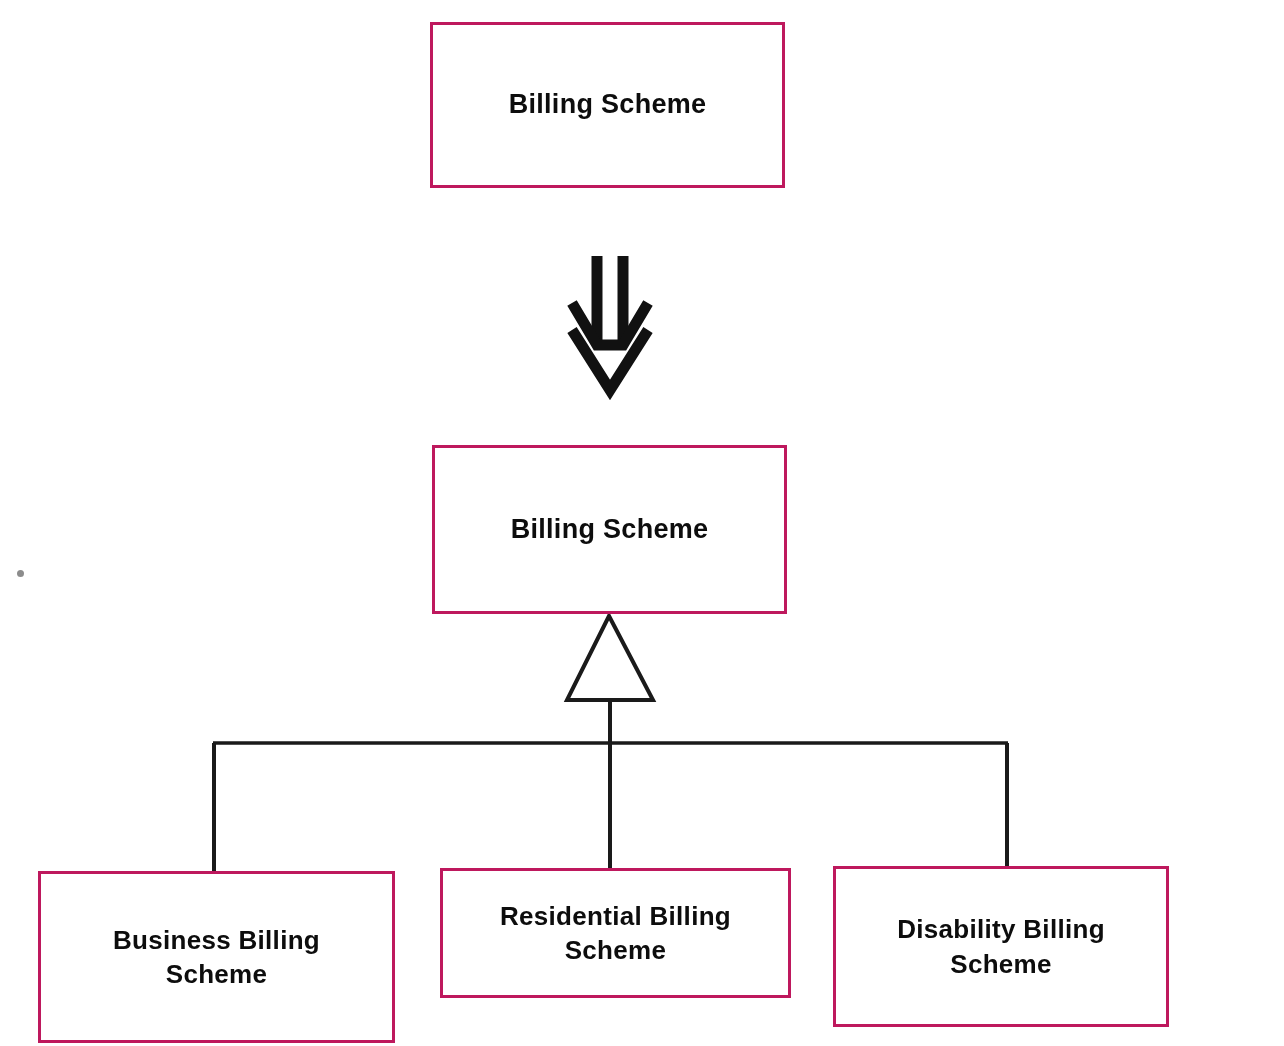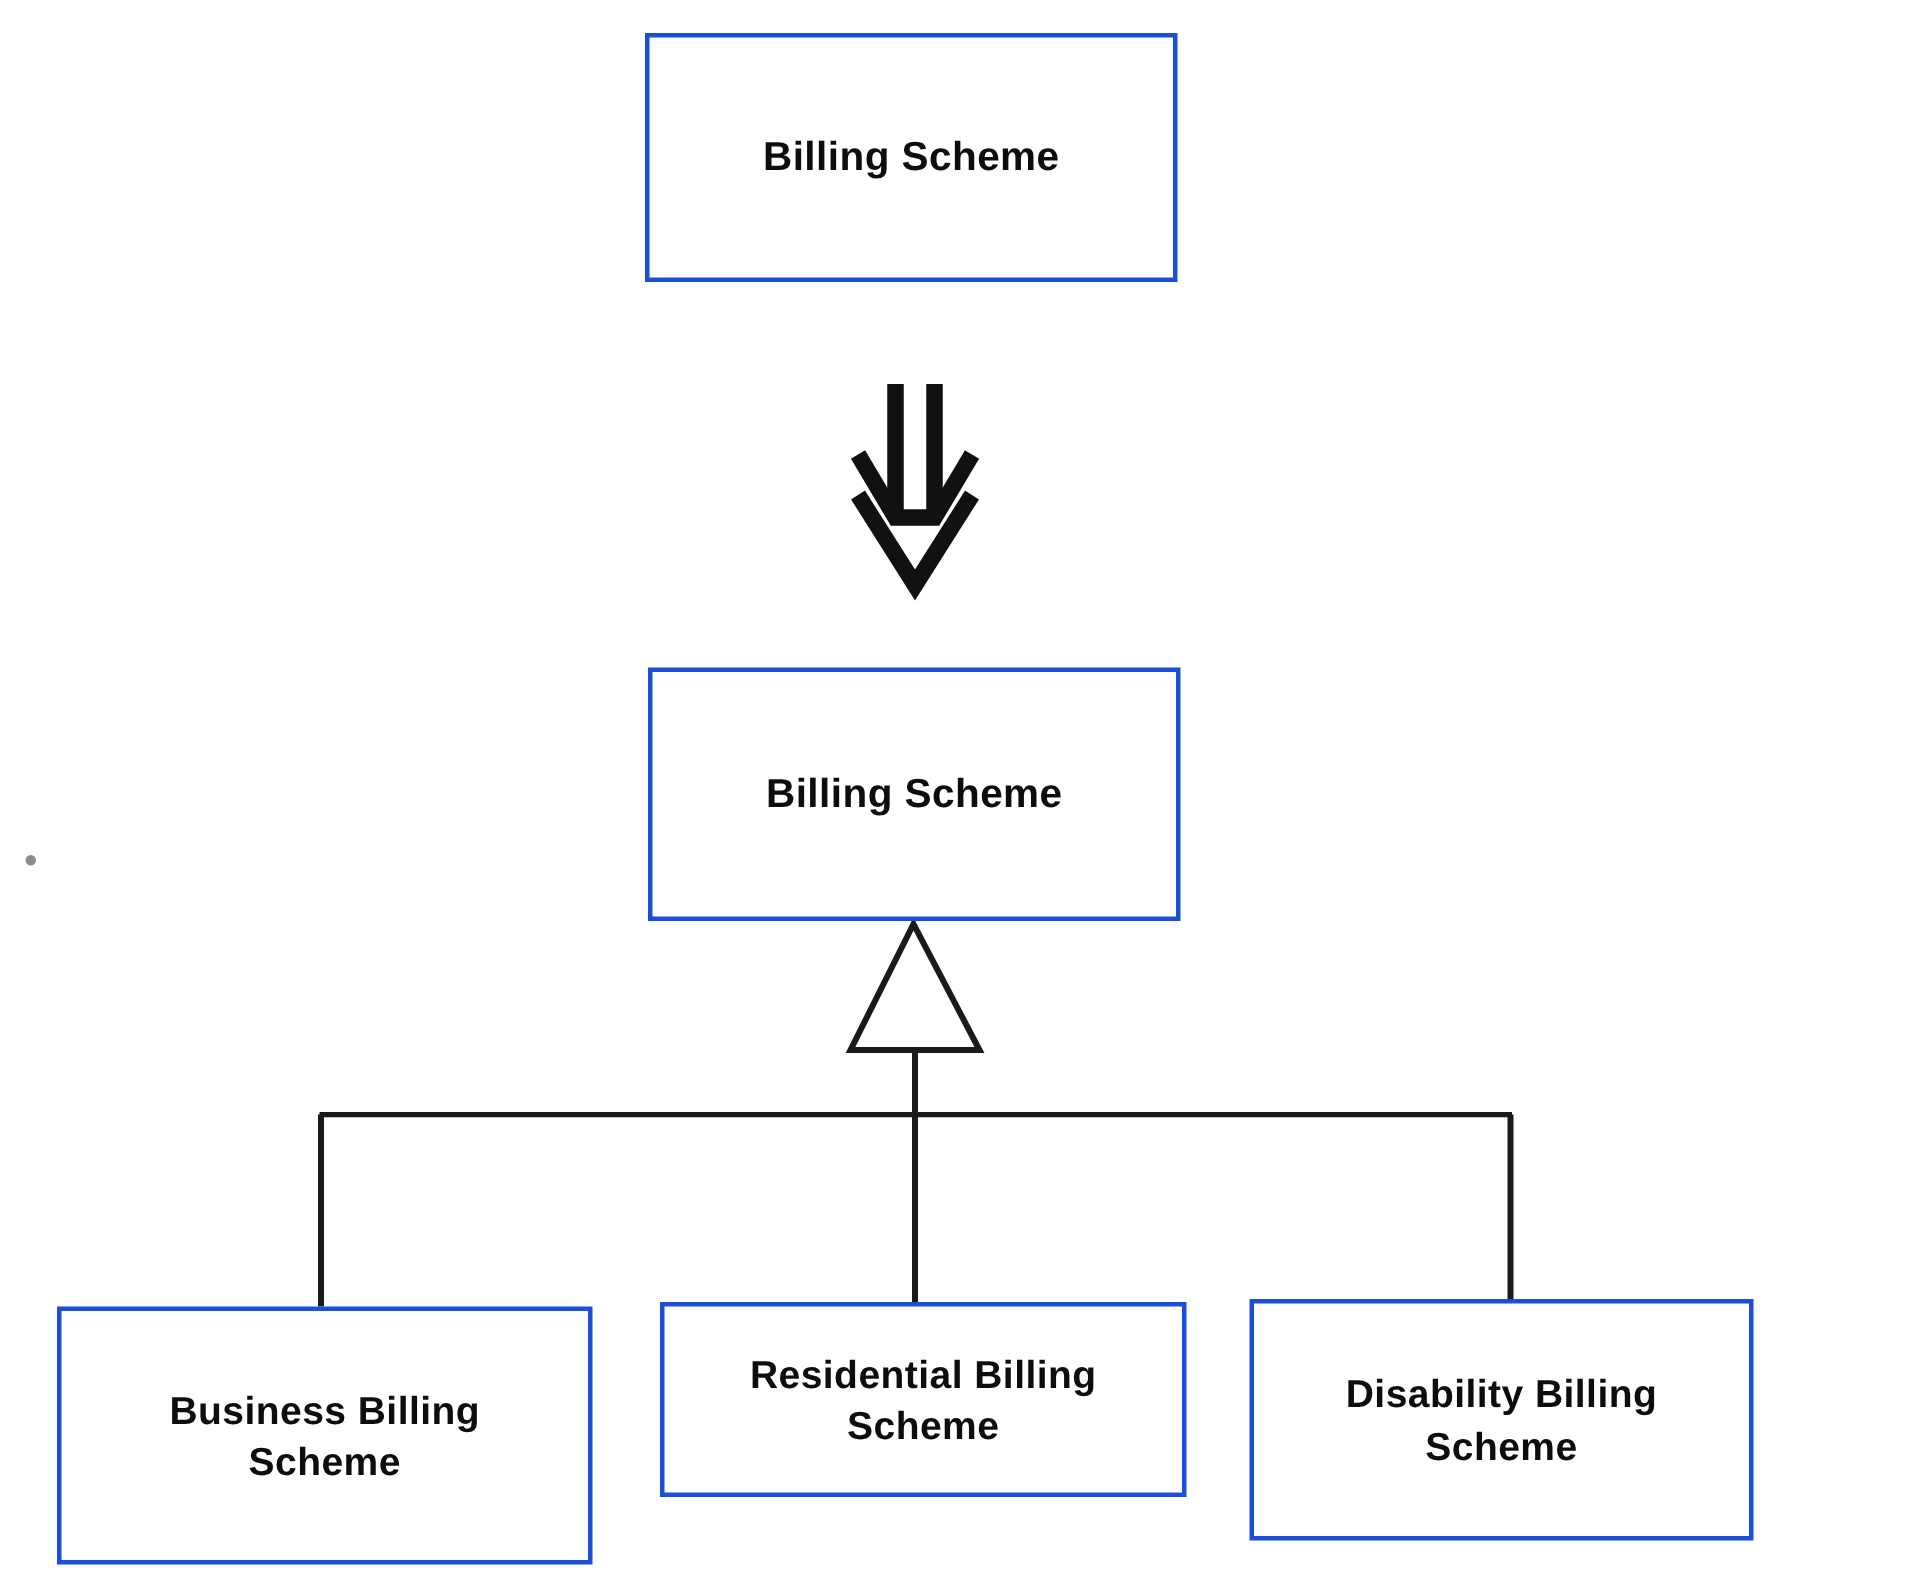--- a/index.html
+++ b/index.html
@@ -22,21 +22,21 @@
     position: absolute;
     left: 0;
     top: 0;
     width: 1284px;
     height: 1046px;
   }
   .uml-box {
     position: absolute;
     box-sizing: border-box;
     background: #ffffff;
-    border: 3px solid #1d4ed8;
+    border: 3px solid #be185d;
     display: flex;
     align-items: center;
     justify-content: center;
     text-align: center;
   }
   .uml-box-label {
     font-family: "Liberation Sans", sans-serif;
     font-weight: bold;
     color: #0d0d0d;
     line-height: 1.32;

